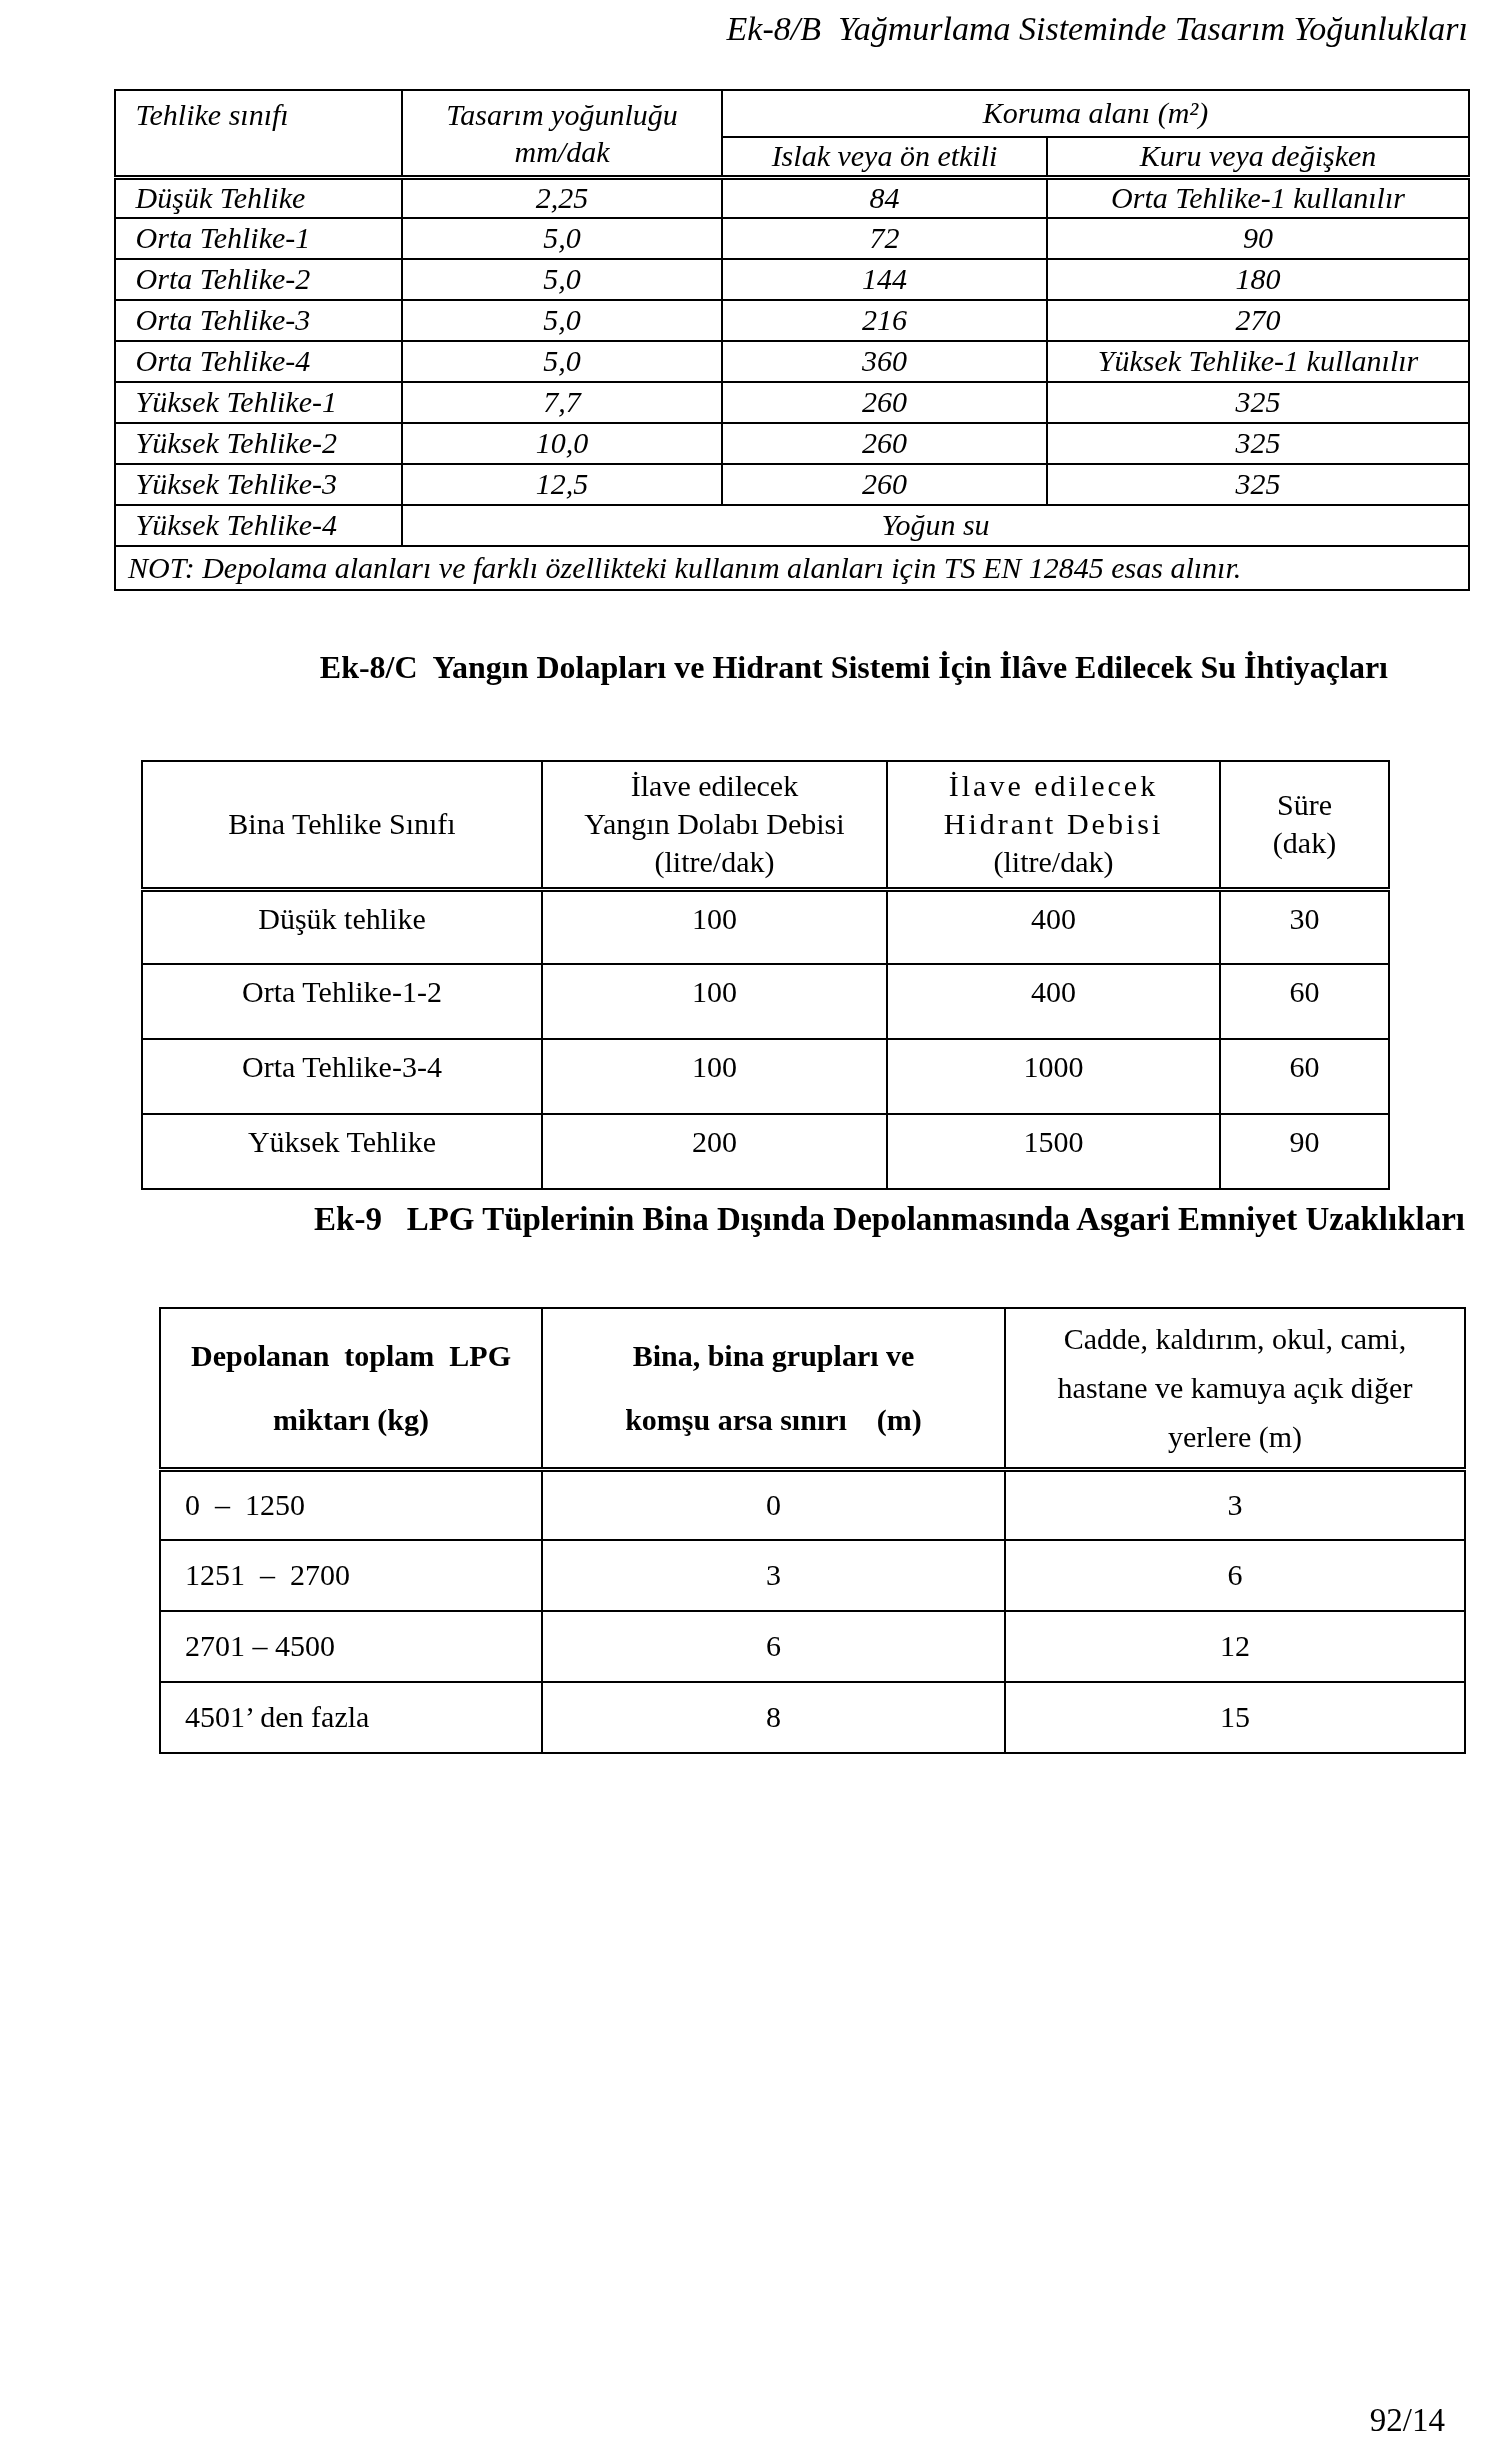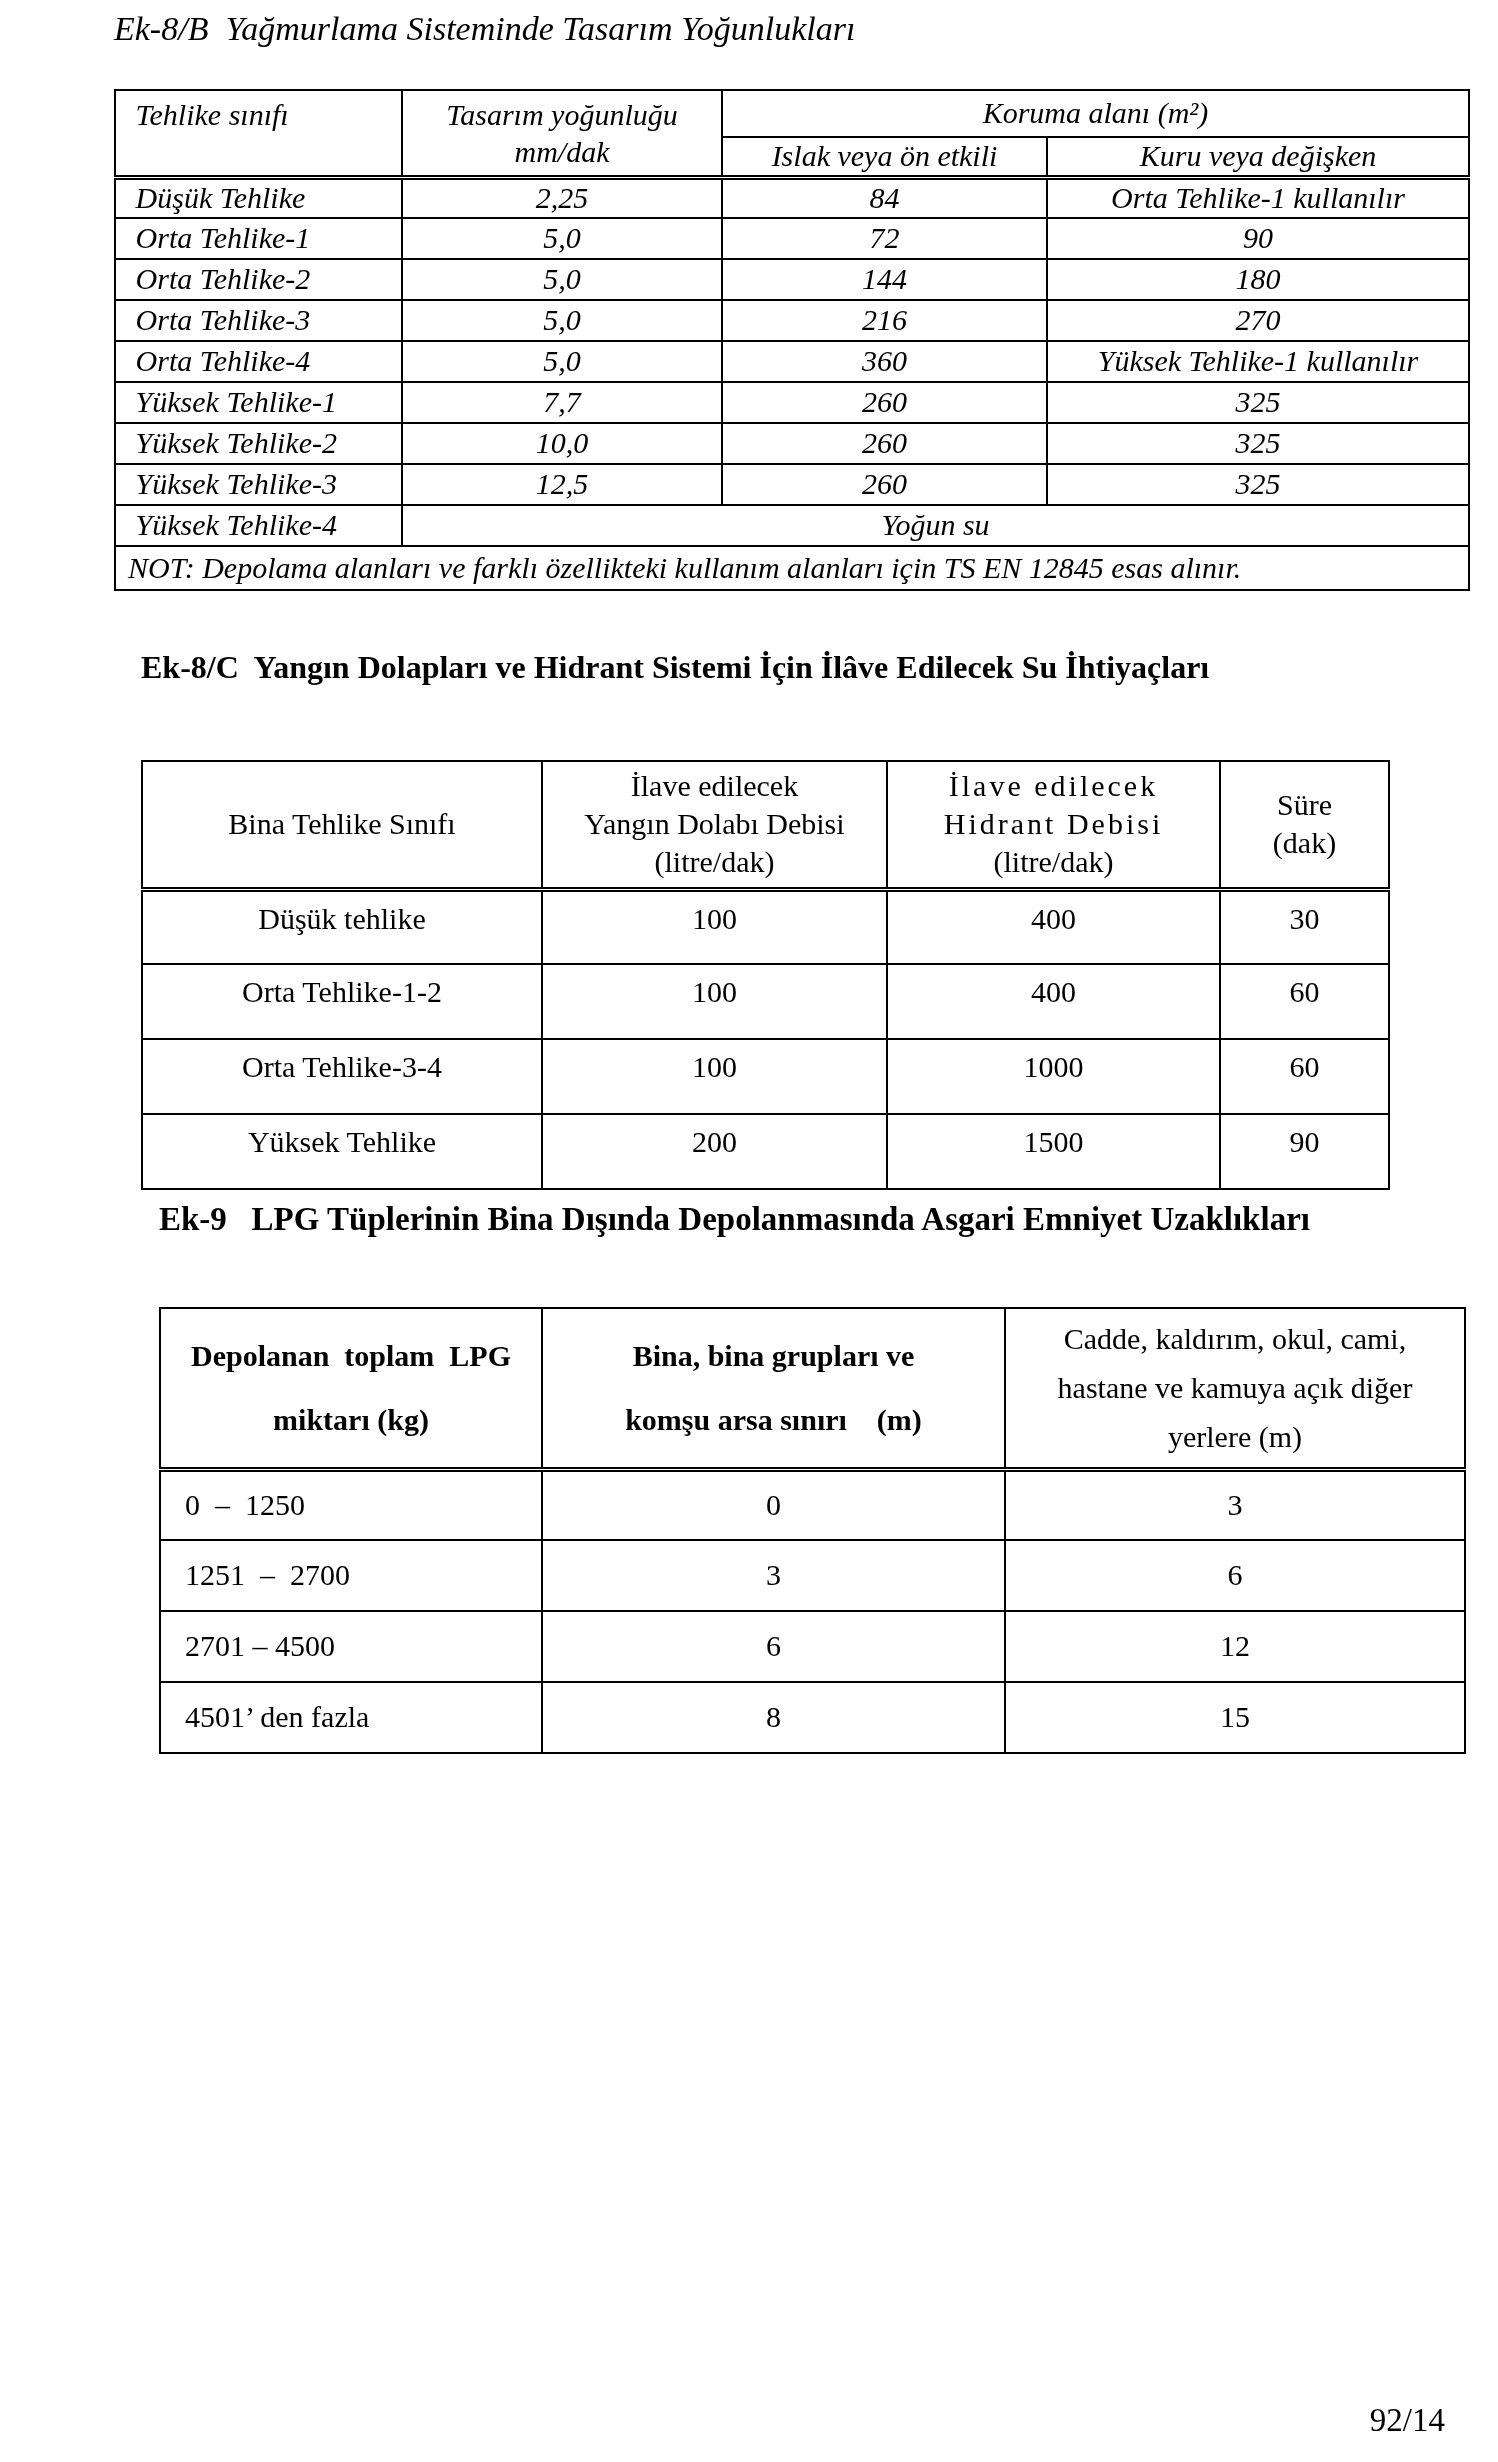--- a/index.html
+++ b/index.html
@@ -7,21 +7,21 @@
     position: relative;
     width: 1499px;
     height: 2462px;
     background: #ffffff;
     color: #000000;
     font-family: "Liberation Serif", "DejaVu Serif", serif;
     overflow: hidden;
   }
   .doc-title {
     position: absolute;
-    text-align: left;
+    text-align: right;
     white-space: pre-wrap;
     line-height: 1.15;
   }
   #title1 { top: 9px; left: 114px; width: 1354px; font-style: italic; font-size: 34px; }
   #title2 { top: 649px; left: 141px; width: 1247px; font-weight: bold; font-size: 32px; }
   #title3 { top: 1201px; left: 159px; width: 1306px; font-weight: bold; font-size: 33px; }
 
   table {
     position: absolute;
     border-collapse: collapse;

